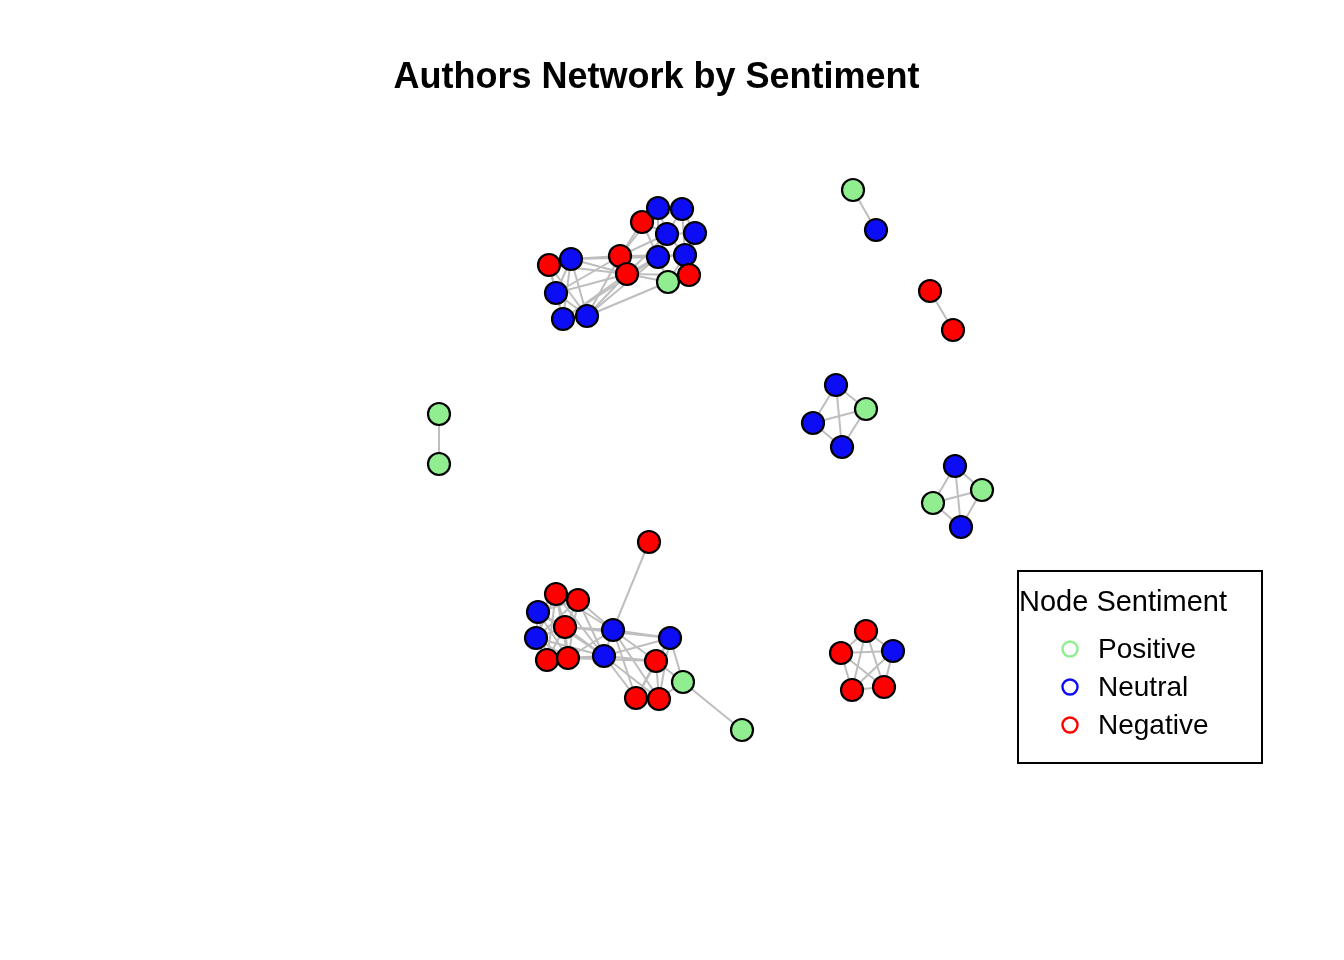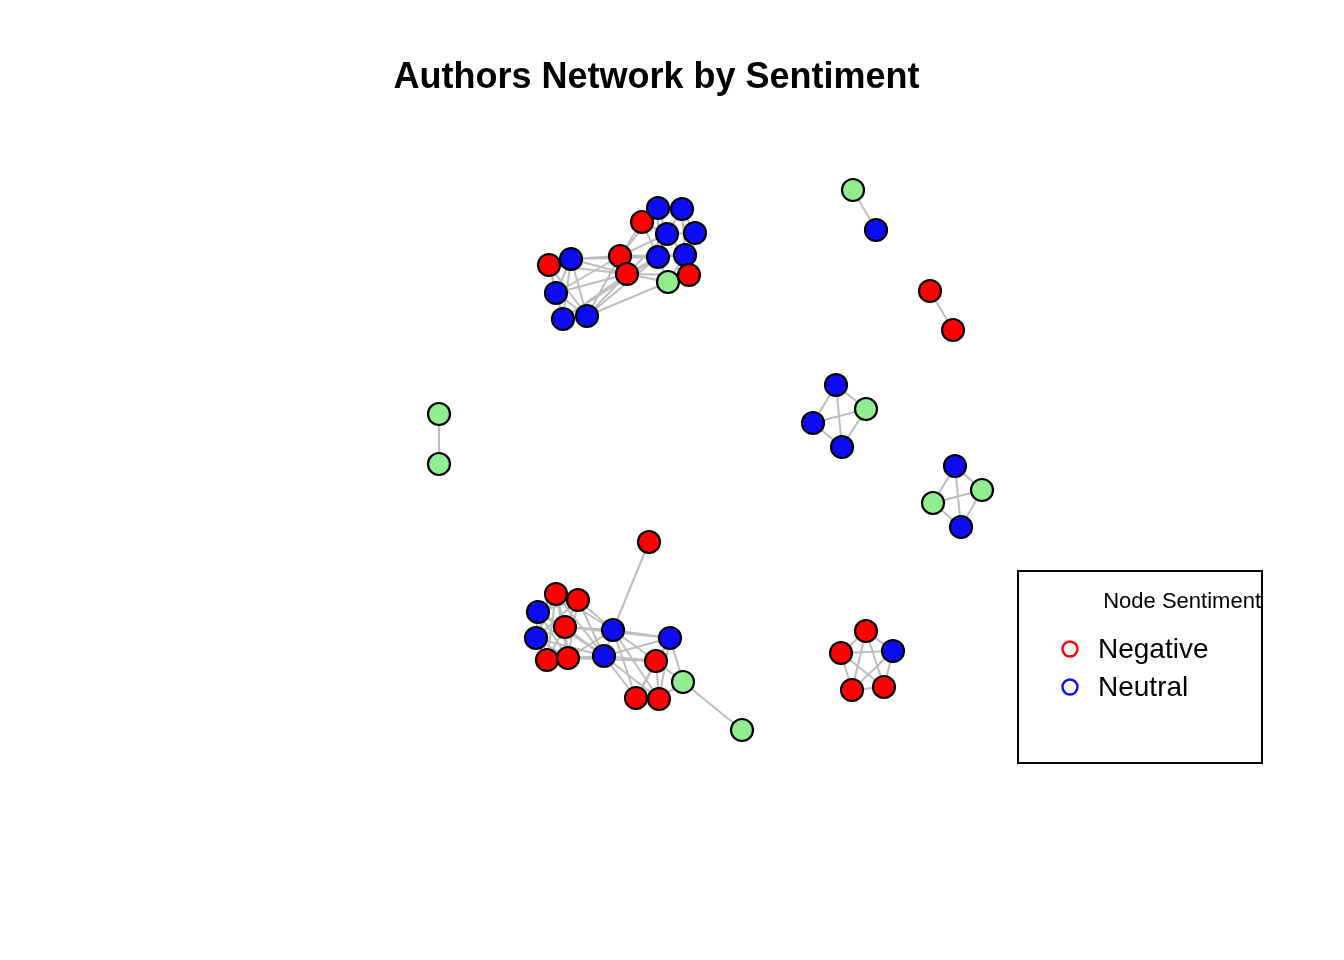--- a/index.html
+++ b/index.html
@@ -39,22 +39,22 @@
     left: 1017px;
     top: 570px;
     width: 246px;
     height: 194px;
     box-sizing: border-box;
     border: 2px solid #000000;
     background: #ffffff;
   }
   .legend-title {
     margin-top: 11px;
-    text-align: right;
-    font-size: 22px;
+    text-align: left;
+    font-size: 29px;
     color: #000000;
     line-height: 36px;
   }
   .legend-items {
     margin-top: 11px;
   }
   .legend-item {
     display: flex;
     align-items: center;
     height: 38px;
@@ -258,31 +258,37 @@
       <circle cx="893" cy="651" r="11" fill="#0D0DF5" stroke="#000000" stroke-width="2.2"></circle>
       <circle cx="841" cy="653" r="11" fill="#FF0000" stroke="#000000" stroke-width="2.2"></circle>
       <circle cx="884" cy="687" r="11" fill="#FF0000" stroke="#000000" stroke-width="2.2"></circle>
       <circle cx="852" cy="690" r="11" fill="#FF0000" stroke="#000000" stroke-width="2.2"></circle>
     </svg>
 
   <div class="legend">
     <div class="legend-title">Node Sentiment</div>
     <div class="legend-items">
 
+      <div class="legend-item">
+        <svg class="legend-glyph" width="20" height="20">
+          <circle cx="10" cy="10" r="7.5" fill="none" stroke-width="2.4" stroke="#90EE90"></circle>
+        </svg>
+        <span class="legend-label">Positive</span>
+      </div>
+
+      <div class="legend-item">
+        <svg class="legend-glyph" width="20" height="20">
+          <circle cx="10" cy="10" r="7.5" fill="none" stroke-width="2.4" stroke="#0D0DF5"></circle>
+        </svg>
+        <span class="legend-label">Neutral</span>
+      </div>
 
       <div class="legend-item">
         <svg class="legend-glyph" width="20" height="20">
           <circle cx="10" cy="10" r="7.5" fill="none" stroke-width="2.4" stroke="#FF0000"></circle>
         </svg>
         <span class="legend-label">Negative</span>
       </div>
 
-      <div class="legend-item">
-        <svg class="legend-glyph" width="20" height="20">
-          <circle cx="10" cy="10" r="7.5" fill="none" stroke-width="2.4" stroke="#0D0DF5"></circle>
-        </svg>
-        <span class="legend-label">Neutral</span>
-      </div>
-
     </div>
   </div>
 
 </div>
 
 </body></html>

